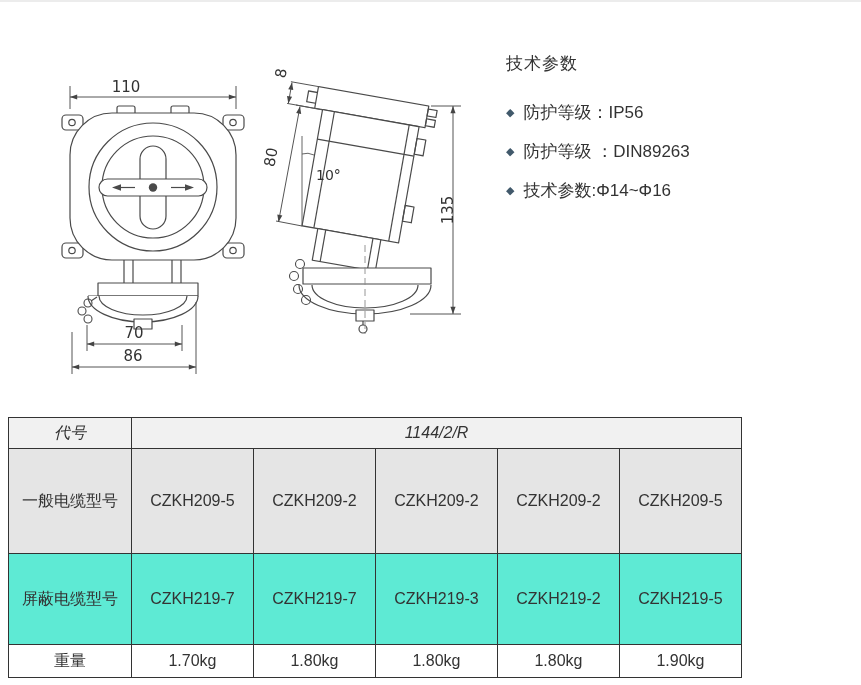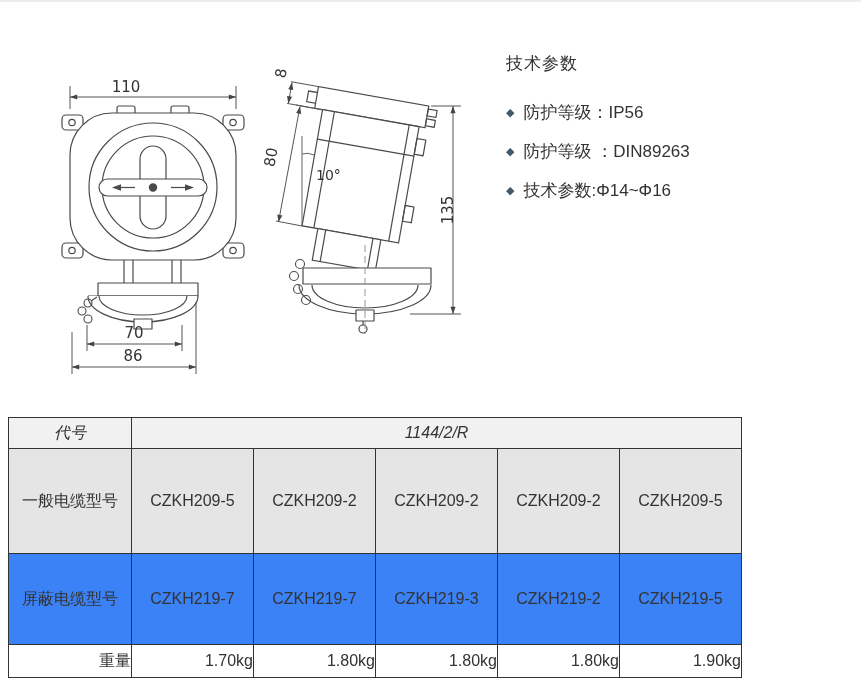--- a/index.html
+++ b/index.html
@@ -19,22 +19,22 @@
   .diamond{font-size:11px;color:#41596b;margin-right:9px;line-height:1;}
 
   .spec-table{
     position:absolute;left:8px;top:415px;width:734px;
     border-collapse:collapse;table-layout:fixed;font-size:16px;color:#333;
   }
   .spec-table td{border:1px solid #333;text-align:center;vertical-align:middle;padding:0;overflow:hidden;}
   .spec-table col.c0{width:123px;}
   tr.r-head td{height:30px;background:#f1f1f1;font-style:italic;}
   tr.r-m1 td{height:104px;background:#e5e5e5;}
-  tr.r-m2 td{height:90px;background:#3b82f6;}
-  tr.r-w td{height:32px;background:#fff;text-align:right;}
+  tr.r-m2 td{height:90px;background:#5eead4;}
+  tr.r-w td{height:32px;background:#fff;}
 </style>
 </head>
 <body>
 
 <div class="page">
 
   <svg class="drawing-svg" width="861" height="410" viewBox="0 0 861 410">
     <defs>
       <marker id="arr" viewBox="0 0 10 10" refX="9.5" refY="5" markerWidth="8" markerHeight="8" orient="auto-start-reverse">
         <path d="M0.5,1.8 L9.5,5 L0.5,8.2 Z" fill="#444"></path>

